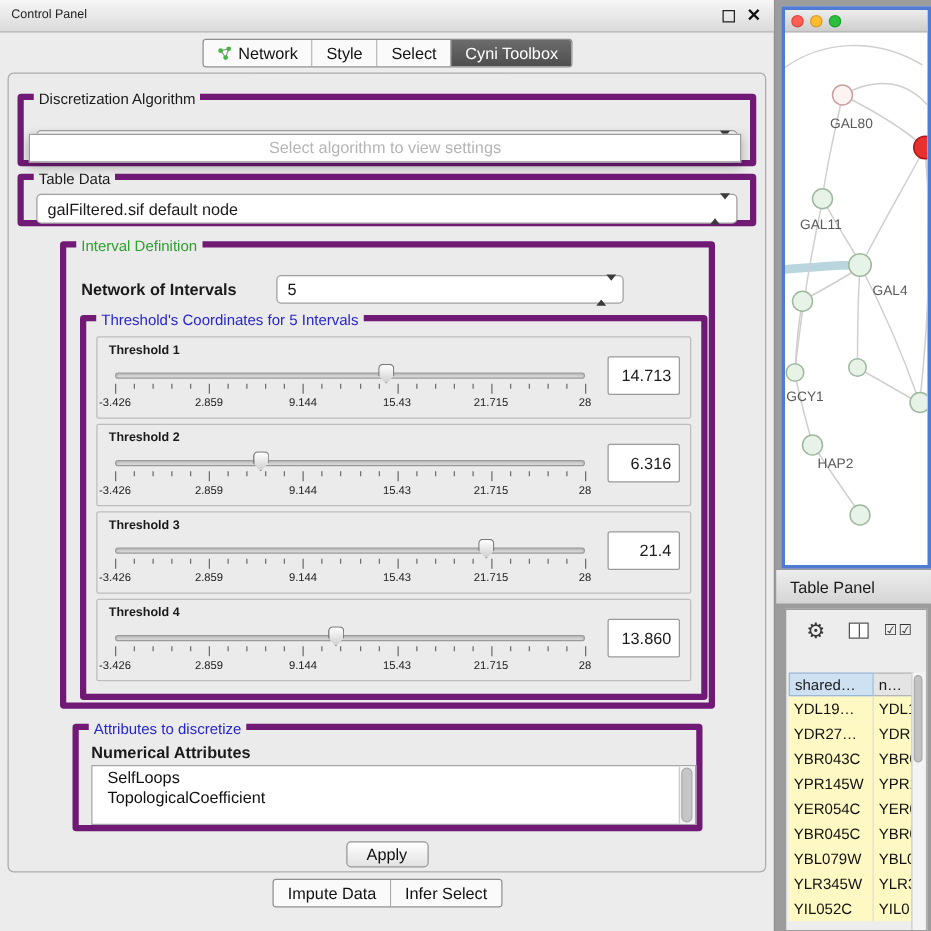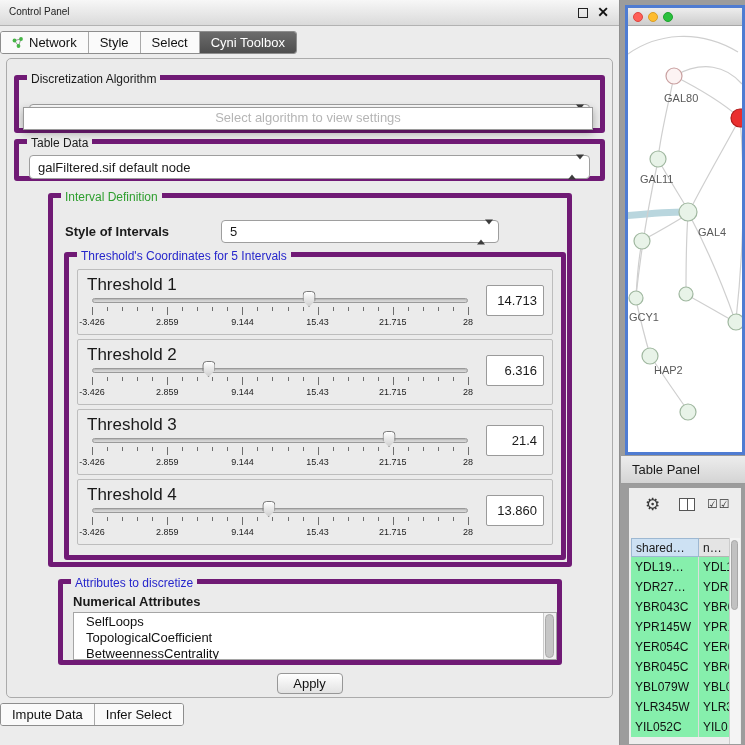--- a/index.html
+++ b/index.html
@@ -18,21 +18,21 @@
   }
   .titlebar {
     position:absolute; left:0; top:0; right:0; height:26px;
     background:linear-gradient(#f7f7f7,#dadada);
     border-bottom:1px solid #b2b2b2;
   }
   .titlebar .title { position:absolute; left:9px; top:6px; font-size:10px; color:#222; }
   .win-restore { position:absolute; right:31px; top:8px; width:10px; height:10px; border:1.5px solid #222; background:transparent; }
   .win-close { position:absolute; right:10px; top:4px; font-size:14px; font-weight:bold; color:#111; }
   
-  .tabs-wrap { position:absolute; left:0; width:620px; text-align:left; }
+  .tabs-wrap { position:absolute; left:0; width:620px; text-align:center; }
   .tabs-top { top:31px; }
   .tabs-bottom { top:703px; }
   .strip { display:inline-flex; border:1px solid #8d8d8d; border-radius:3px; background:#fafafa; overflow:hidden; }
   .seg { display:flex; align-items:center; gap:5px; padding:3px 11px; font-size:13px; color:#111;
          border-right:1px solid #a9a9a9; background:#fafafa; }
   .seg:last-child { border-right:none; }
   .seg-sel { background:linear-gradient(#6c6c6c,#4e4e4e); color:#fff; }
   .tab-icon { width:12px; height:12px; }
   
   .main-panel {
@@ -62,21 +62,21 @@
   .popup-item.bold { font-weight:bold; }
   .tabledata-group { left:7px; top:80px; width:591px; height:42px; }
   .tabledata-combo { left:10px; top:11px; right:10px; height:24px; }
   .interval-group { left:41px; top:134px; width:524px; height:374px; }
   .num-label { position:absolute; left:12px; top:26px; font-size:13px; font-weight:bold; }
   .num-combo { left:168px; top:22px; width:278px; height:23px; }
   .thr-group { left:11px; top:54px; width:502px; height:308px; }
   #thresholds { position:absolute; top:12px; left:0; right:0; }
   .threshold-box { position:relative; height:66px; margin:0 8px 4px 8px; border:1px solid #bdbdbd;
                    border-radius:2px; background:#ebebeb; }
-  .th-label { position:absolute; left:9px; top:5px; font-size:17px; font-weight:normal; }
+  .th-label { position:absolute; left:9px; top:5px; font-size:10px; font-weight:bold; }
   .slider { position:absolute; left:8px; top:18px; width:392px; height:46px; }
   .track-wrap { position:absolute; left:6px; top:0; width:376px; height:46px; }
   .track { position:absolute; left:0; top:10px; width:100%; height:5px; background:#dcdcdc;
            border:1px solid #9a9a9a; border-radius:3px; box-shadow:inset 0 1px 2px rgba(0,0,0,.2); }
   .thumb { position:absolute; top:3px; width:13px; height:16px; transform:translateX(-50%);
            background:linear-gradient(#ffffff,#cfcfcf); border:1px solid #7a7a7a;
            border-radius:4px 4px 2px 2px;
            clip-path:polygon(0 0,100% 0,100% 58%,50% 100%,0 58%); z-index:5; }
   .ticks { position:absolute; left:0; top:19px; width:100%; height:9px; }
   .tick { position:absolute; top:0; width:1px; height:4px; background:#6e6e6e; }
@@ -115,21 +115,21 @@
   .gear-icon { position:absolute; left:16px; top:6px; font-size:17px; color:#3a3a3a; }
   .columns-icon { position:absolute; left:50px; top:10px; width:16px; height:13px; background:#fff; border:1px solid #555; }
   .columns-icon::after { content:""; position:absolute; left:7px; top:0; width:1px; height:100%; background:#555; }
   .checks-icon { position:absolute; left:78px; top:9px; font-size:12px; color:#333; letter-spacing:1px; }
   .tbl { position:absolute; left:2px; top:50px; width:100px; }
   .tbl-header { display:flex; height:19px; }
   .th { font-size:12px; line-height:18px; padding-left:4px; overflow:hidden; white-space:nowrap;
         background:#e4e4e4; border:1px solid #b5b5b5; border-left:none; }
   .th:first-child { width:68px; background:#cde1f3; border:1px solid #9db8d2; }
   .th:last-child { flex:1; }
-  .tr { display:flex; height:20px; background:#86efac; }
+  .tr { display:flex; height:20px; background:#fef9c3; }
   .td { font-size:12px; line-height:20px; padding-left:4px; overflow:hidden; white-space:nowrap; color:#111; }
   .td1 { width:68px; border-right:1px solid #ddd; }
   .td2 { flex:1; }
   .tbl-scrollbar { position:absolute; right:1px; top:50px; width:11px; height:206px; background:#f4f4f4; border-left:1px solid #ccc; }
   .tbl-scroll-thumb { position:absolute; left:1px; top:2px; width:7px; height:70px; background:#c2c2c2; border-radius:4px; border:1px solid #a8a8a8; }
 </style>
 </head>
 <body>
 
 <div class="control-panel">
@@ -178,21 +178,21 @@
     <div class="group tabledata-group">
       <span class="gtitle">Table Data</span>
       <div class="combo tabledata-combo">
         <span class="combo-text">galFiltered.sif default node</span>
         <span class="arrows"><span class="arrow-up"></span><span class="arrow-down"></span></span>
       </div>
     </div>
 
     <div class="group interval-group">
       <span class="gtitle green">Interval Definition</span>
-      <span class="num-label">Style of Intervals</span>
+      <span class="num-label">Network of Intervals</span>
       <div class="combo num-combo">
         <span class="combo-text">5</span>
         <span class="arrows"><span class="arrow-up"></span><span class="arrow-down"></span></span>
       </div>
       <div class="group thr-group">
         <span class="gtitle blue">Threshold's Coordinates for 5 Intervals</span>
         <div id="thresholds">
   <div class="threshold-box">
     <div class="th-label">Threshold 1</div>
     <div class="slider">
@@ -384,21 +384,20 @@
       </div>
     </div>
 
     <div class="group attrs-group">
       <span class="gtitle blue">Attributes to discretize</span>
       <span class="attrs-label">Numerical Attributes</span>
       <div class="listbox">
         <ul id="attr-list">
             <li>SelfLoops</li>
             <li>TopologicalCoefficient</li>
-            <li>BetweennessCentrality</li>
           </ul>
         <div class="list-scrollbar">
           <div class="list-scroll-thumb"></div>
         </div>
       </div>
     </div>
 
     <button class="apply-btn">Apply</button>
   </div>
 

